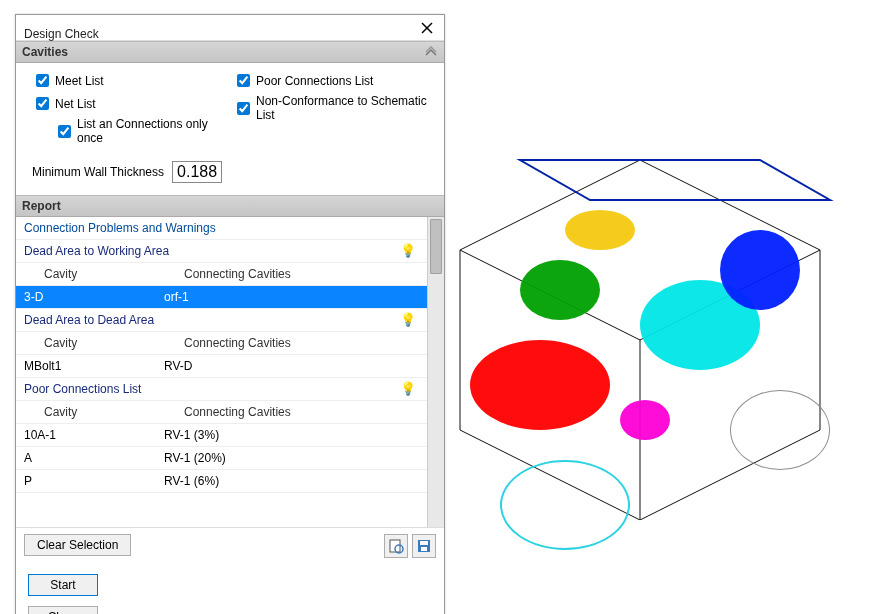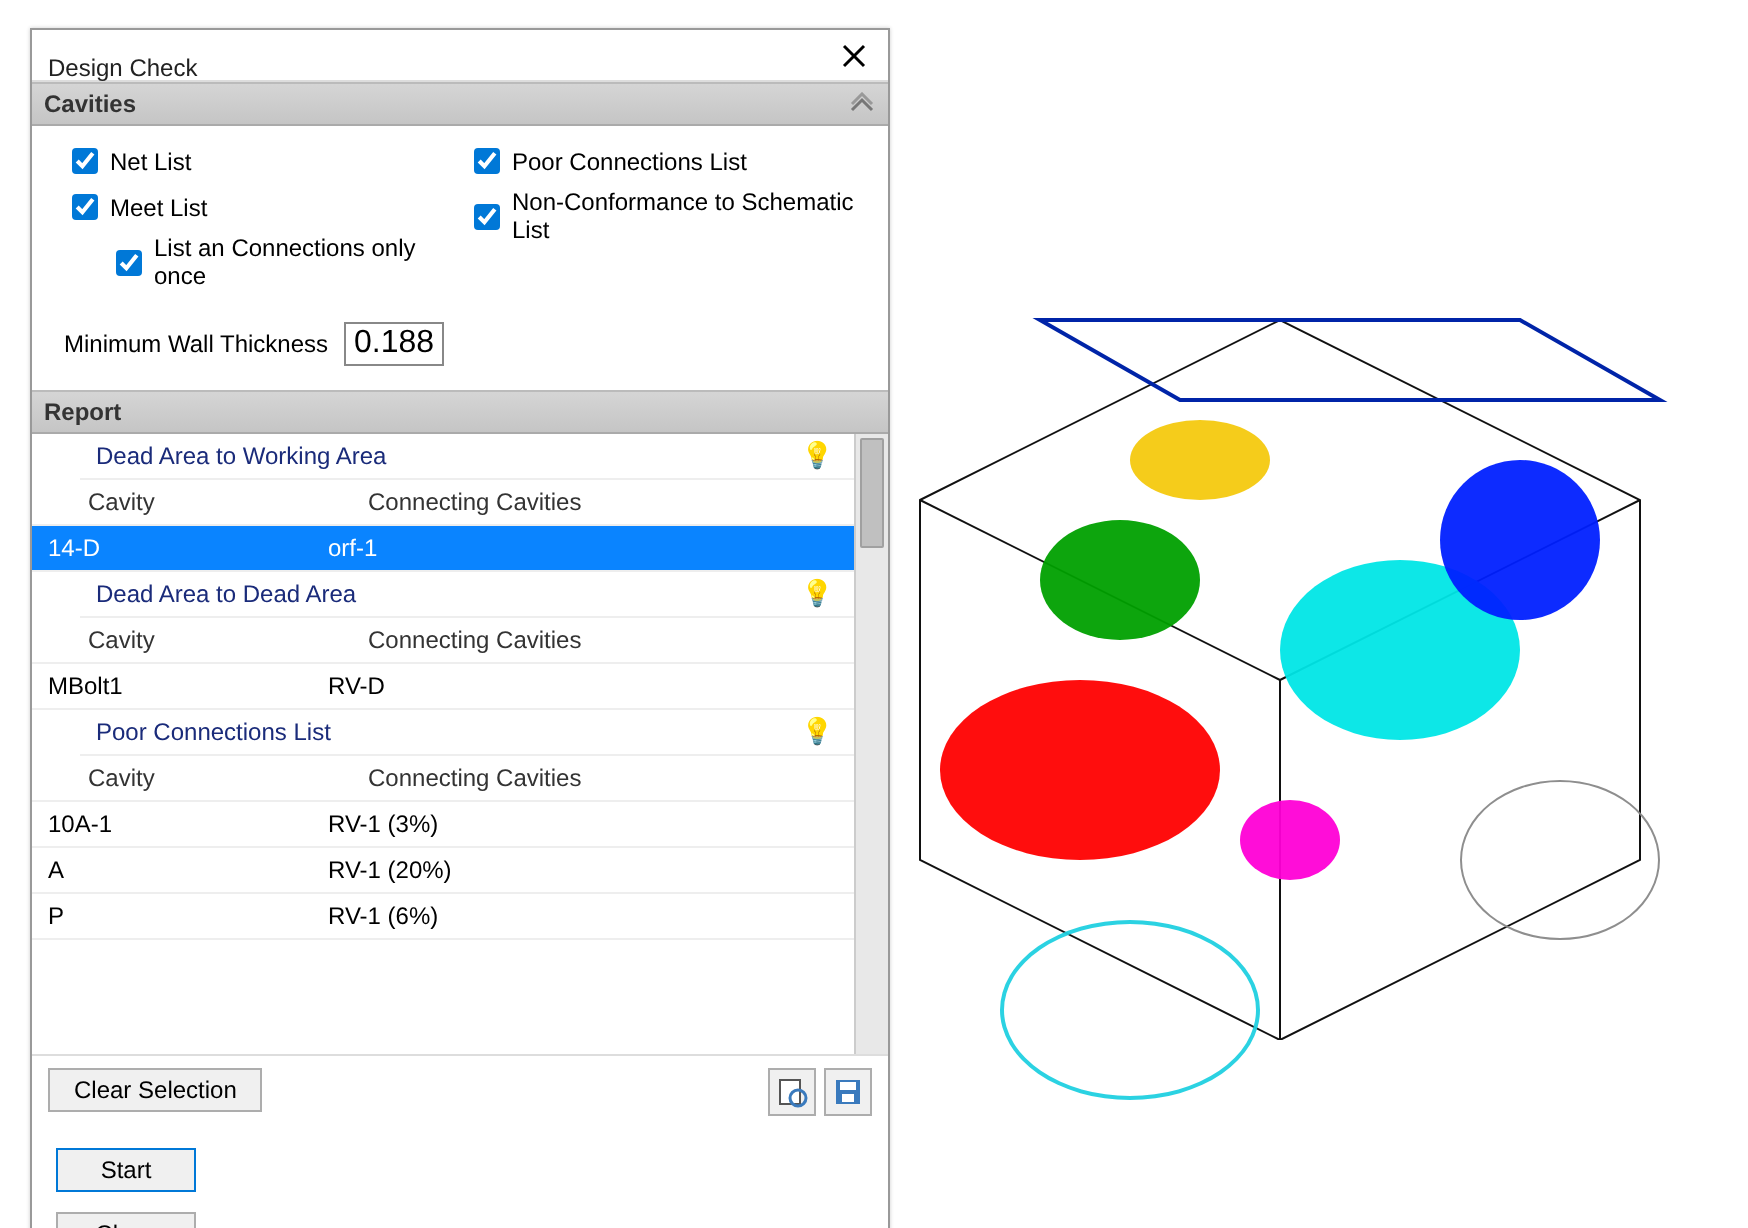--- a/index.html
+++ b/index.html
@@ -28,21 +28,21 @@
   .include-col { flex:1; }
   .min-wall { display:flex; align-items:center; margin-top:12px; }
   .min-wall input { width:50px; margin-left:8px; border:1px solid #888; padding:1px 4px; font-size:16px;}
 
   .report-body { height:310px; display:flex; position:relative; }
   .report-scroll { flex:1; overflow:hidden; }
   .vscroll { width:17px; background:#e8e8e8; border-left:1px solid #ccc; position:relative; }
   .vscroll .thumb { position:absolute; left:2px; top:2px; width:12px; height:55px; background:#c0c0c0; border:1px solid #a0a0a0; border-radius:1px;}
 
   .rpt-link { color:#004b9a; padding:4px 8px; border-bottom:1px solid #eee; cursor:pointer; }
-  .rpt-subhead { color:#1a2b7a; padding:4px 8px; border-bottom:1px solid #eee; position:relative;margin-left:24px; }
+  .rpt-subhead { color:#1a2b7a; padding:4px 8px; border-bottom:1px solid #eee; position:relative; }
   .rpt-subhead .bulb { position:absolute; right:10px; top:3px; font-size:13px; color:#5db3e6; }
   .rpt-row { display:flex; border-bottom:1px solid #eee; }
   .rpt-row .c1 { width:140px; padding:4px 8px; }
   .rpt-row .c2 { flex:1; padding:4px 8px; }
   .rpt-row.header .c1, .rpt-row.header .c2 { color:#333;padding-left:28px; }
   .rpt-row.sel { background:#0a84ff; color:#fff; }
 
   .report-footer { padding:6px 8px; display:flex; align-items:flex-start; border-top:1px solid #ddd; }
   .btn { border:1px solid #adadad; background:#f0f0f0; padding:3px 12px; cursor:pointer; }
   .spacer { flex:1; }
@@ -90,25 +90,25 @@
           <path d="M2 9 L7 4 L12 9" fill="none" stroke="#777" stroke-width="1.5"></path>
           <path d="M2 6 L7 1 L12 6" fill="none" stroke="#999" stroke-width="1.5"></path>
         </svg>
     </span>
   </div>
   <div class="include-body">
     <div class="include-grid">
       <div class="include-col">
         <label class="chk-row">
             <input type="checkbox" checked="" style="">
+            <span>Meet List</span>
+          </label>
+        <label class="chk-row">
+            <input type="checkbox" checked="" style="">
             <span>Net List</span>
-          </label>
-        <label class="chk-row">
-            <input type="checkbox" checked="" style="">
-            <span>Meet List</span>
           </label>
         <label class="chk-row sub">
             <input type="checkbox" checked="" style="">
             <span>List an Connections only once</span>
           </label>
       </div>
       <div class="include-col">
         <label class="chk-row">
             <input type="checkbox" checked="" style="">
             <span>Poor Connections List</span>
@@ -123,31 +123,32 @@
       <span>Minimum Wall Thickness</span>
       <input type="text" value="0.188" style="">
     </div>
   </div>
 
   <div class="section-head">
     <span>Report</span>
   </div>
   <div class="report-body">
     <div class="report-scroll">
+      <div class="rpt-link">Connection Problems and Warnings</div>
 
       <div class="rpt-subhead">
         <span>Dead Area to Working Area</span>
         <span class="bulb">💡</span>
       </div>
       <div class="rpt-row header">
         <div class="c1">Cavity</div>
         <div class="c2">Connecting Cavities</div>
       </div>
       <div class="rpt-row sel">
-        <div class="c1">14-D</div>
+        <div class="c1">3-D</div>
         <div class="c2">orf-1</div>
       </div>
 
       <div class="rpt-subhead">
         <span>Dead Area to Dead Area</span>
         <span class="bulb">💡</span>
       </div>
       <div class="rpt-row header">
         <div class="c1">Cavity</div>
         <div class="c2">Connecting Cavities</div>

